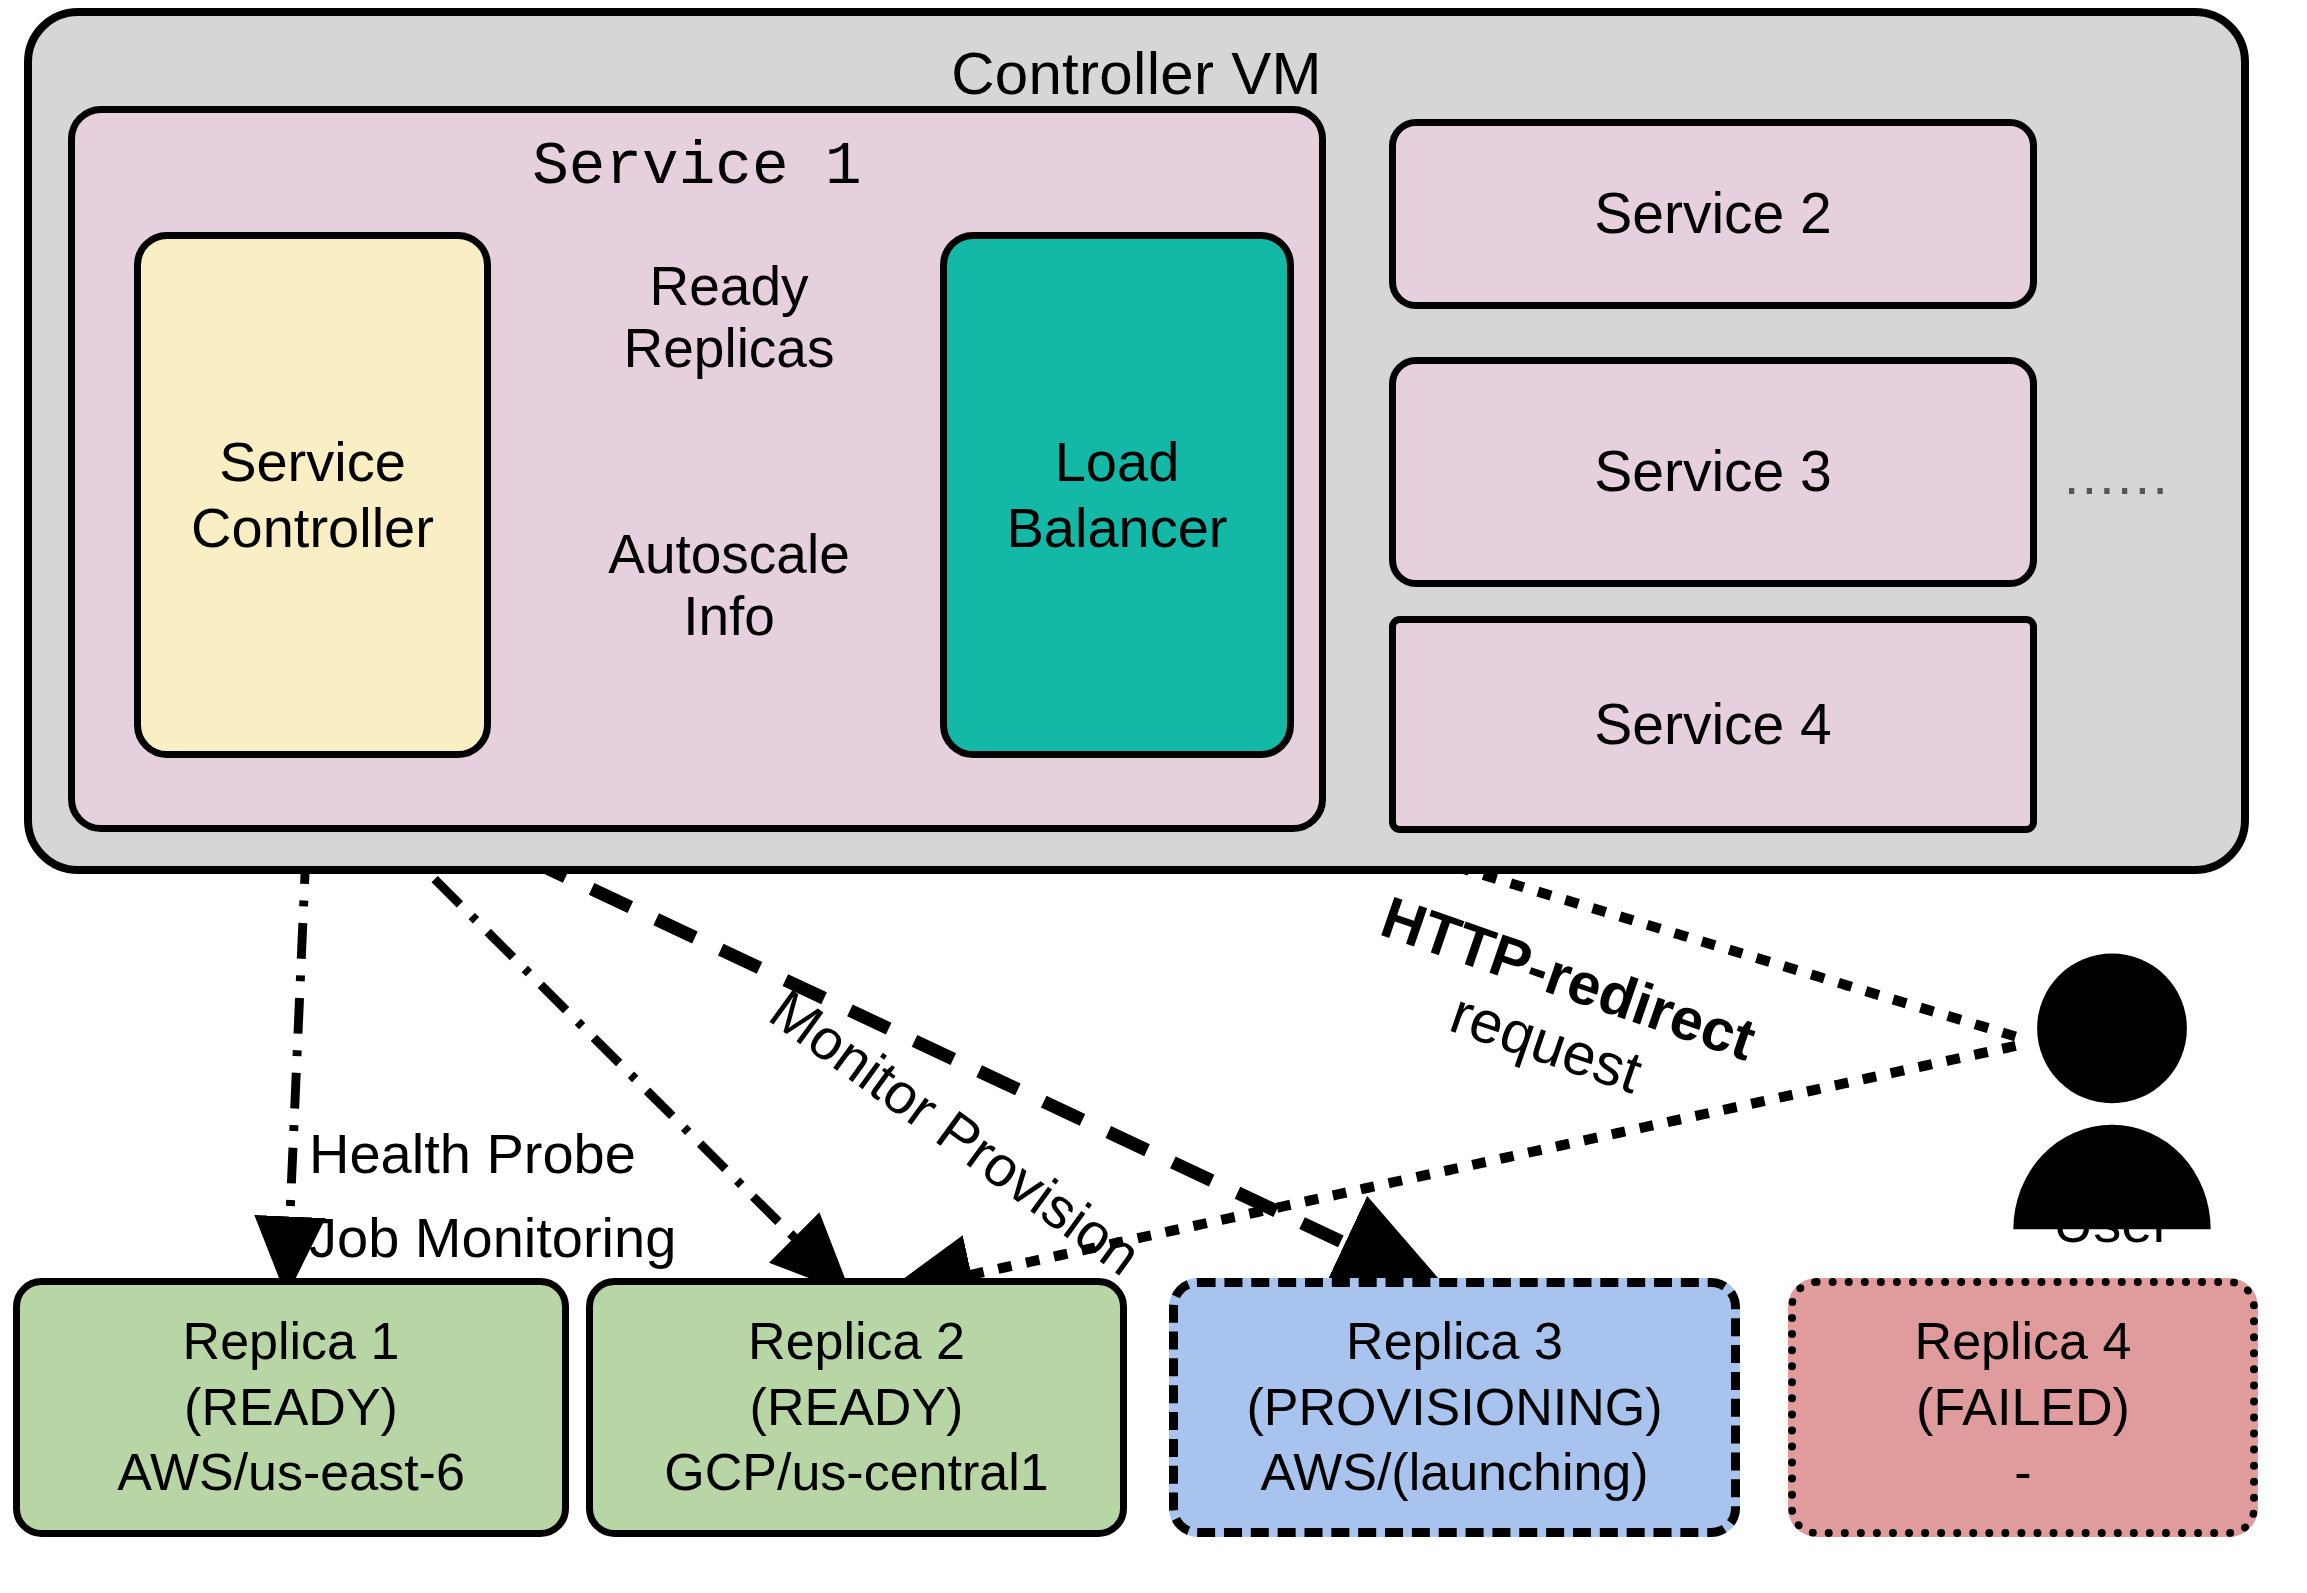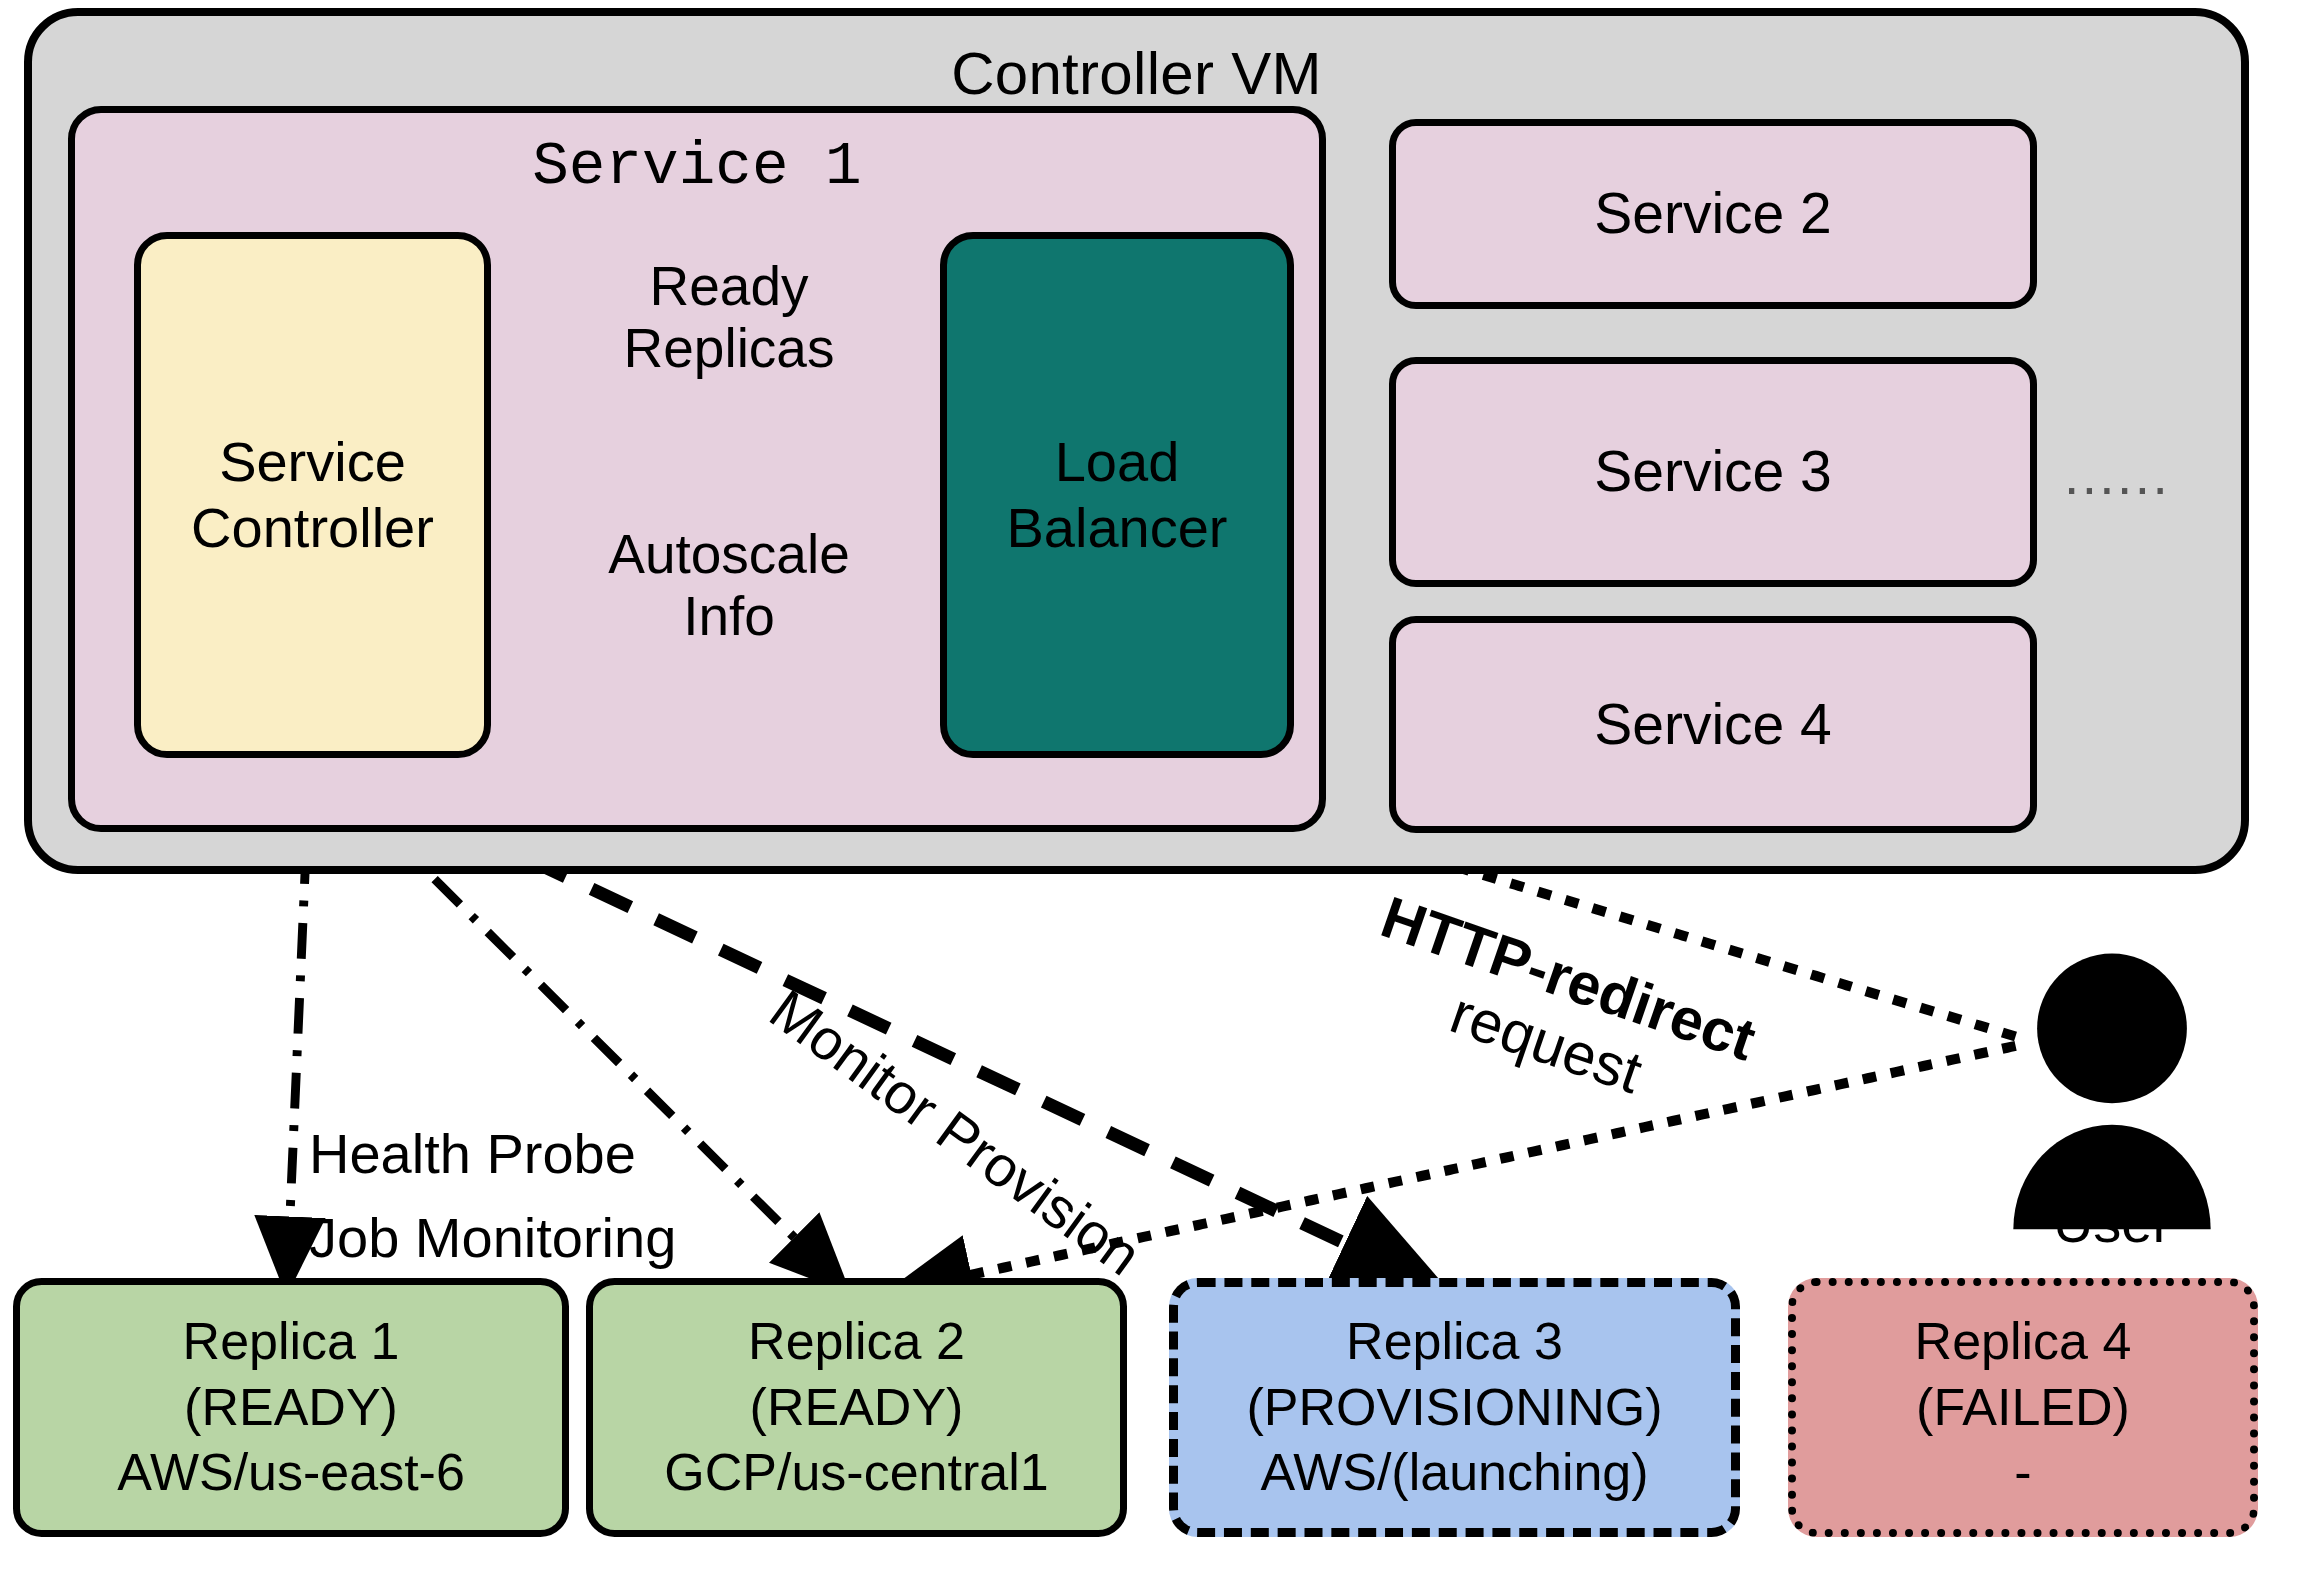--- a/index.html
+++ b/index.html
@@ -85,38 +85,38 @@
     border-radius: 33px;
     font-size: 56px;
   }
 
   
   #load-balancer {
     left: 940px;
     top: 232px;
     width: 354px;
     height: 526px;
-    background: #0f766e;
+    background: #14b8a6;
     border: 7.7px solid #000000;
     border-radius: 33px;
     font-size: 56px;
   }
 
   
   .service-card {
     background: #e6d0de;
     border: 7.7px solid #000000;
     border-radius: 27px;
     font-size: 57px;
     left: 1389px;
     width: 648px;
   }
   #service2 { top: 119px;  height: 190px; }
   #service3 { top: 357px;  height: 230px; }
-  #service4 { top: 616px; height: 217px; }
+  #service4 { top: 616px; height: 217px; border-radius: 11px; }
 
   #services-ellipsis {
     position: absolute;
     left: 2064px;
     top: 443px;
     font-size: 55px;
     color: #555555;
     letter-spacing: 2.4px;
   }
 

